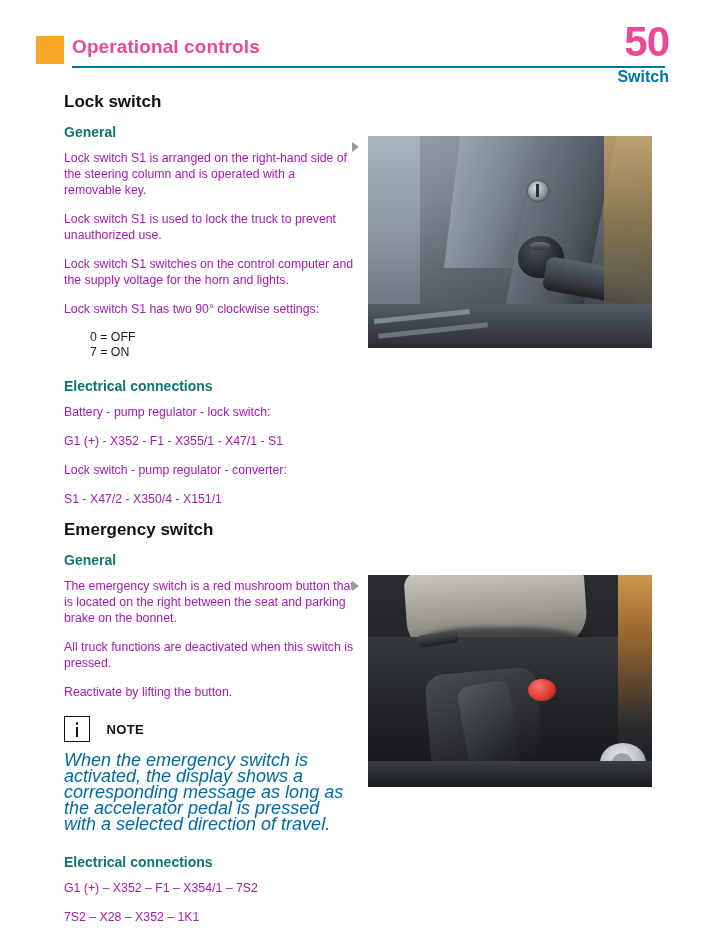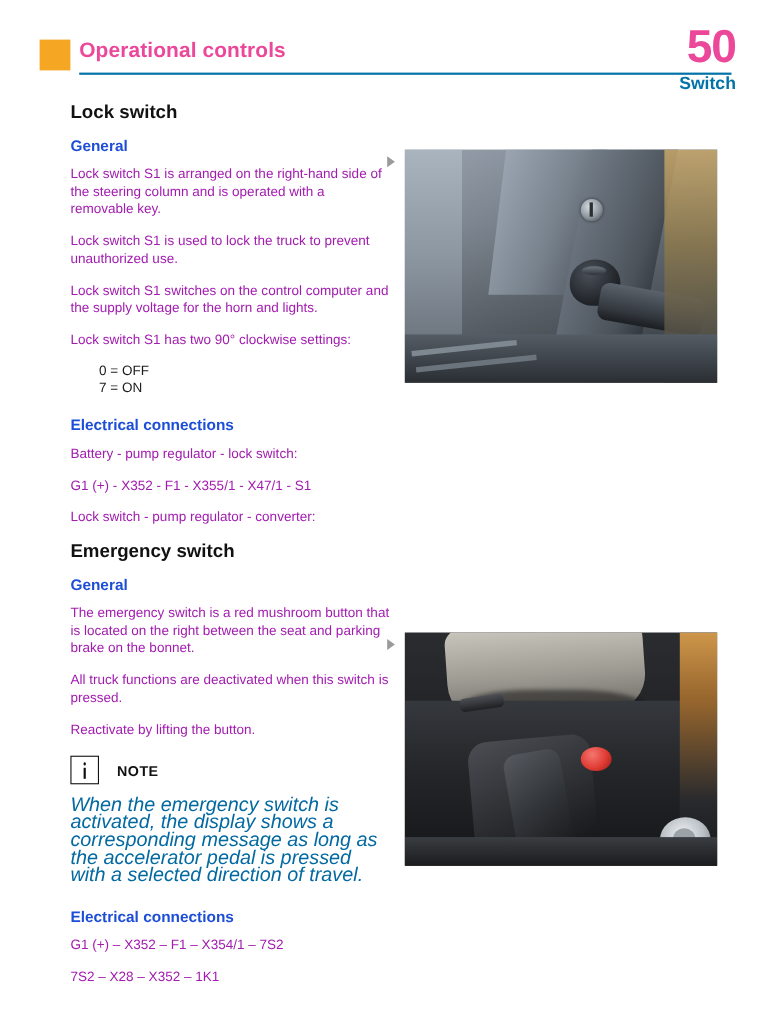--- a/index.html
+++ b/index.html
@@ -91,21 +91,21 @@
   h1.section {
     font-size: 17px;
     font-weight: bold;
     margin: 0 0 12px 0;
     color: #111;
   }
   h2.sub {
     font-size: 14px;
     font-weight: bold;
     margin: 0 0 10px 0;
-    color: #1d4ed8;
+    color: #0f766e;
   }
   p.body {
     font-size: 12.3px;
     line-height: 16px;
     margin: 0 0 13px 0;
     color: #a21caf;
   }
   p.body:last-child { margin-bottom: 0; }
   .indent {
     margin-left: 26px;
@@ -342,20 +342,21 @@
     <div class="list-tight">
       <div>0 = OFF</div>
       <div>7 = ON</div>
     </div>
 
     <h2 class="sub" style="margin-top:18px;">Electrical connections</h2>
 
     <p class="body">Battery - pump regulator - lock switch:</p>
     <p class="body indent">G1 (+) - X352 - F1 - X355/1 - X47/1 - S1</p>
     <p class="body">Lock switch - pump regulator - converter:</p>
+    <p class="body indent">S1 - X47/2 - X350/4 - X151/1</p>
 
     <h1 class="section" style="">Emergency switch</h1>
     <h2 class="sub">General</h2>
 
     <p class="body">The emergency switch is a red mushroom button that is located on the right between the seat and parking brake on the bonnet.</p>
     <p class="body">All truck functions are deactivated when this switch is pressed.</p>
     <p class="body">Reactivate by lifting the button.</p>
 
     <div class="note-box">
       <span class="note-icon">

